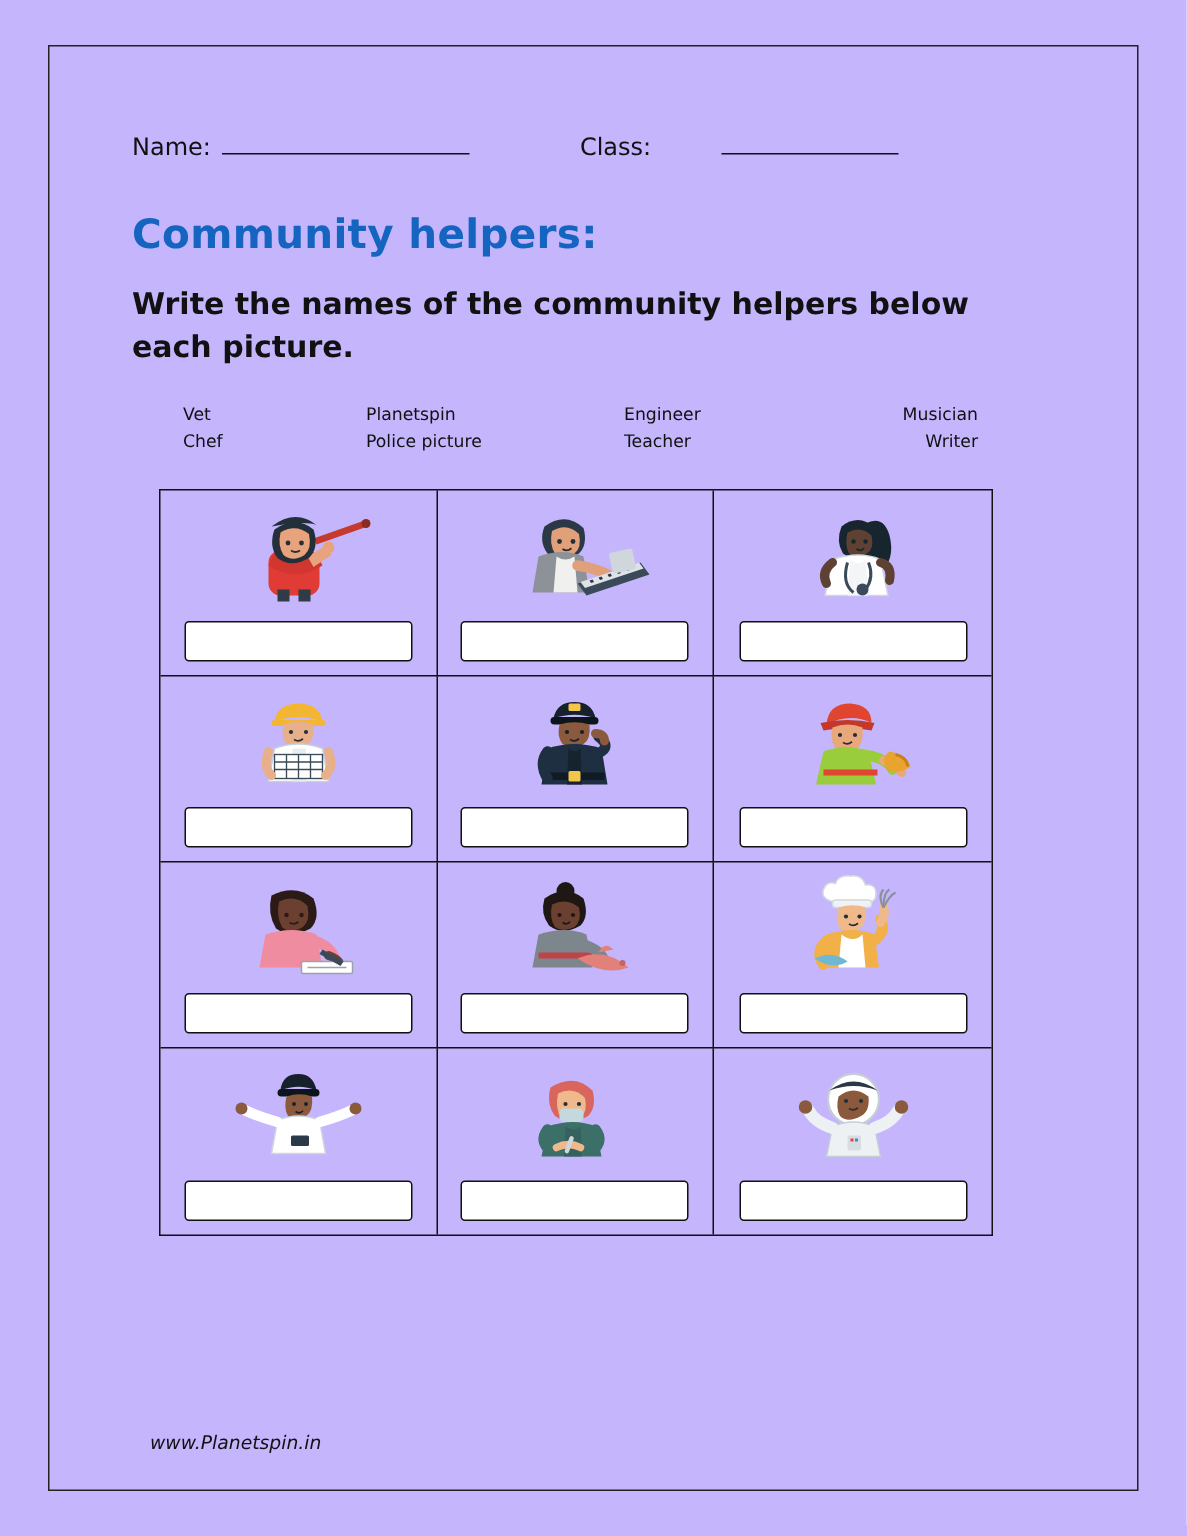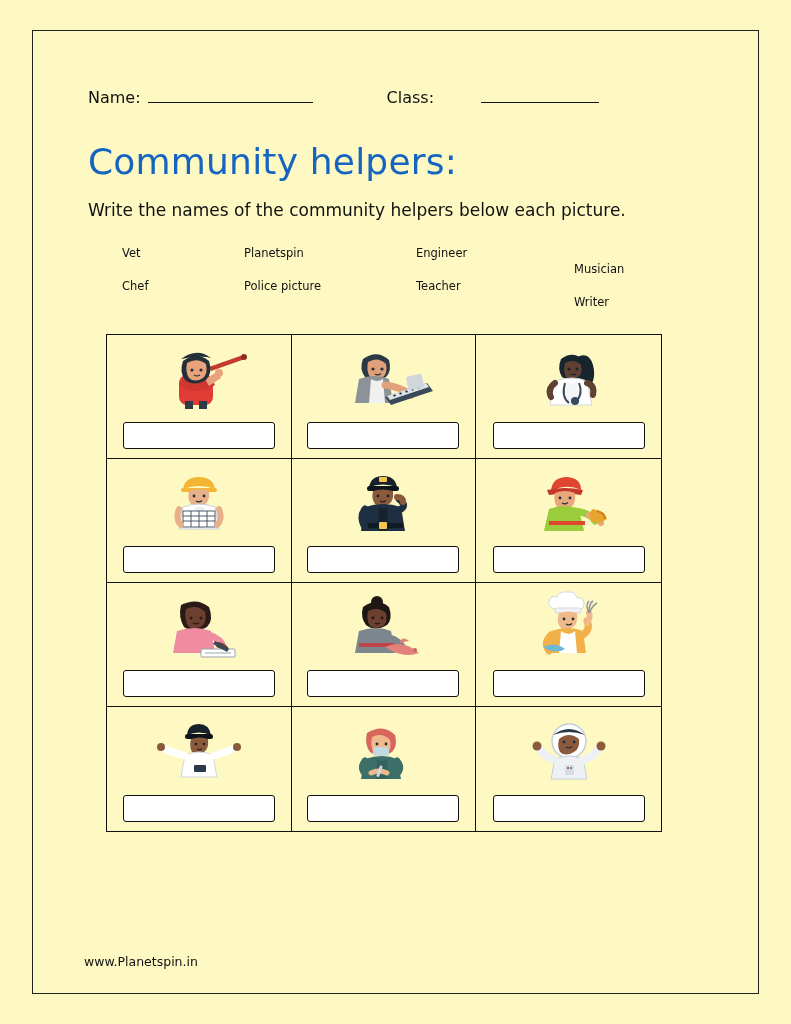--- a/index.html
+++ b/index.html
@@ -11,21 +11,21 @@
     width: 791px;
     height: 1024px;
     font-family: "DejaVu Sans", sans-serif;
     color: #1a1a1a;
     overflow: hidden;
   }
   .page {
     position: relative;
     width: 791px;
     height: 1024px;
-    background: #fef9c3;
+    background: #c4b5fd;
     box-sizing: border-box;
   }
   .page-border {
     position: absolute;
     left: 32px;
     top: 30px;
     width: 727px;
     height: 964px;
     border: 1px solid #222;
     box-sizing: border-box;
@@ -55,52 +55,53 @@
     display: inline-block;
     border-bottom: 1.6px solid #111;
     margin-left: 7px;
   }
   .name-line { width: 165px; }
   .class-field { margin-left: 74px; gap: 40px; }
   .class-line { width: 118px; }
 
   
   .title {
-    font-size: 36px;
-    font-weight: normal;
+    font-size: 27px;
+    font-weight: bold;
     color: #1565C0;
     margin: 0 0 16px 0;
     letter-spacing: 0.2px;
   }
   .instructions {
-    font-size: 17px;
+    font-size: 20px;
     line-height: 1.45;
     color: #111;
     margin: 0 0 22px 0;
     max-width: 560px;
+    font-weight: bold;
   }
 
   
   .wordbank {
     margin: 0 0 22px 34px;
     width: 530px;
   }
   .wordbank-row {
     display: flex;
     font-size: 11.5px;
     color: #111;
     line-height: 1.55;
   }
   .wb-col {
     box-sizing: border-box;
   }
   .wb-c1 { width: 122px; }
   .wb-c2 { width: 172px; }
   .wb-c3 { width: 158px; }
-  .wb-c4 { width: 78px; text-align: left; margin-top: 16px; }
+  .wb-c4 { width: 78px; text-align: right; }
 
   
   .grid {
     margin-left: 18px;
     width: 556px;
     border: 1.6px solid #111;
     border-collapse: collapse;
     display: grid;
     grid-template-columns: repeat(3, 1fr);
     box-sizing: border-box;
@@ -133,24 +134,25 @@
     width: 150px;
     height: 25px;
     border: 1.4px solid #111;
     border-radius: 3px;
     background: #fff;
   }
 
   
   .footer {
     position: absolute;
-    left: 84px;
+    left: 100px;
     bottom: 55px;
     font-size: 12.5px;
     color: #111;
+    font-style: italic;
   }
 </style>
 </head>
 <body>
 
 <div class="page">
   <div class="page-border"></div>
 
   <div class="content">
 

